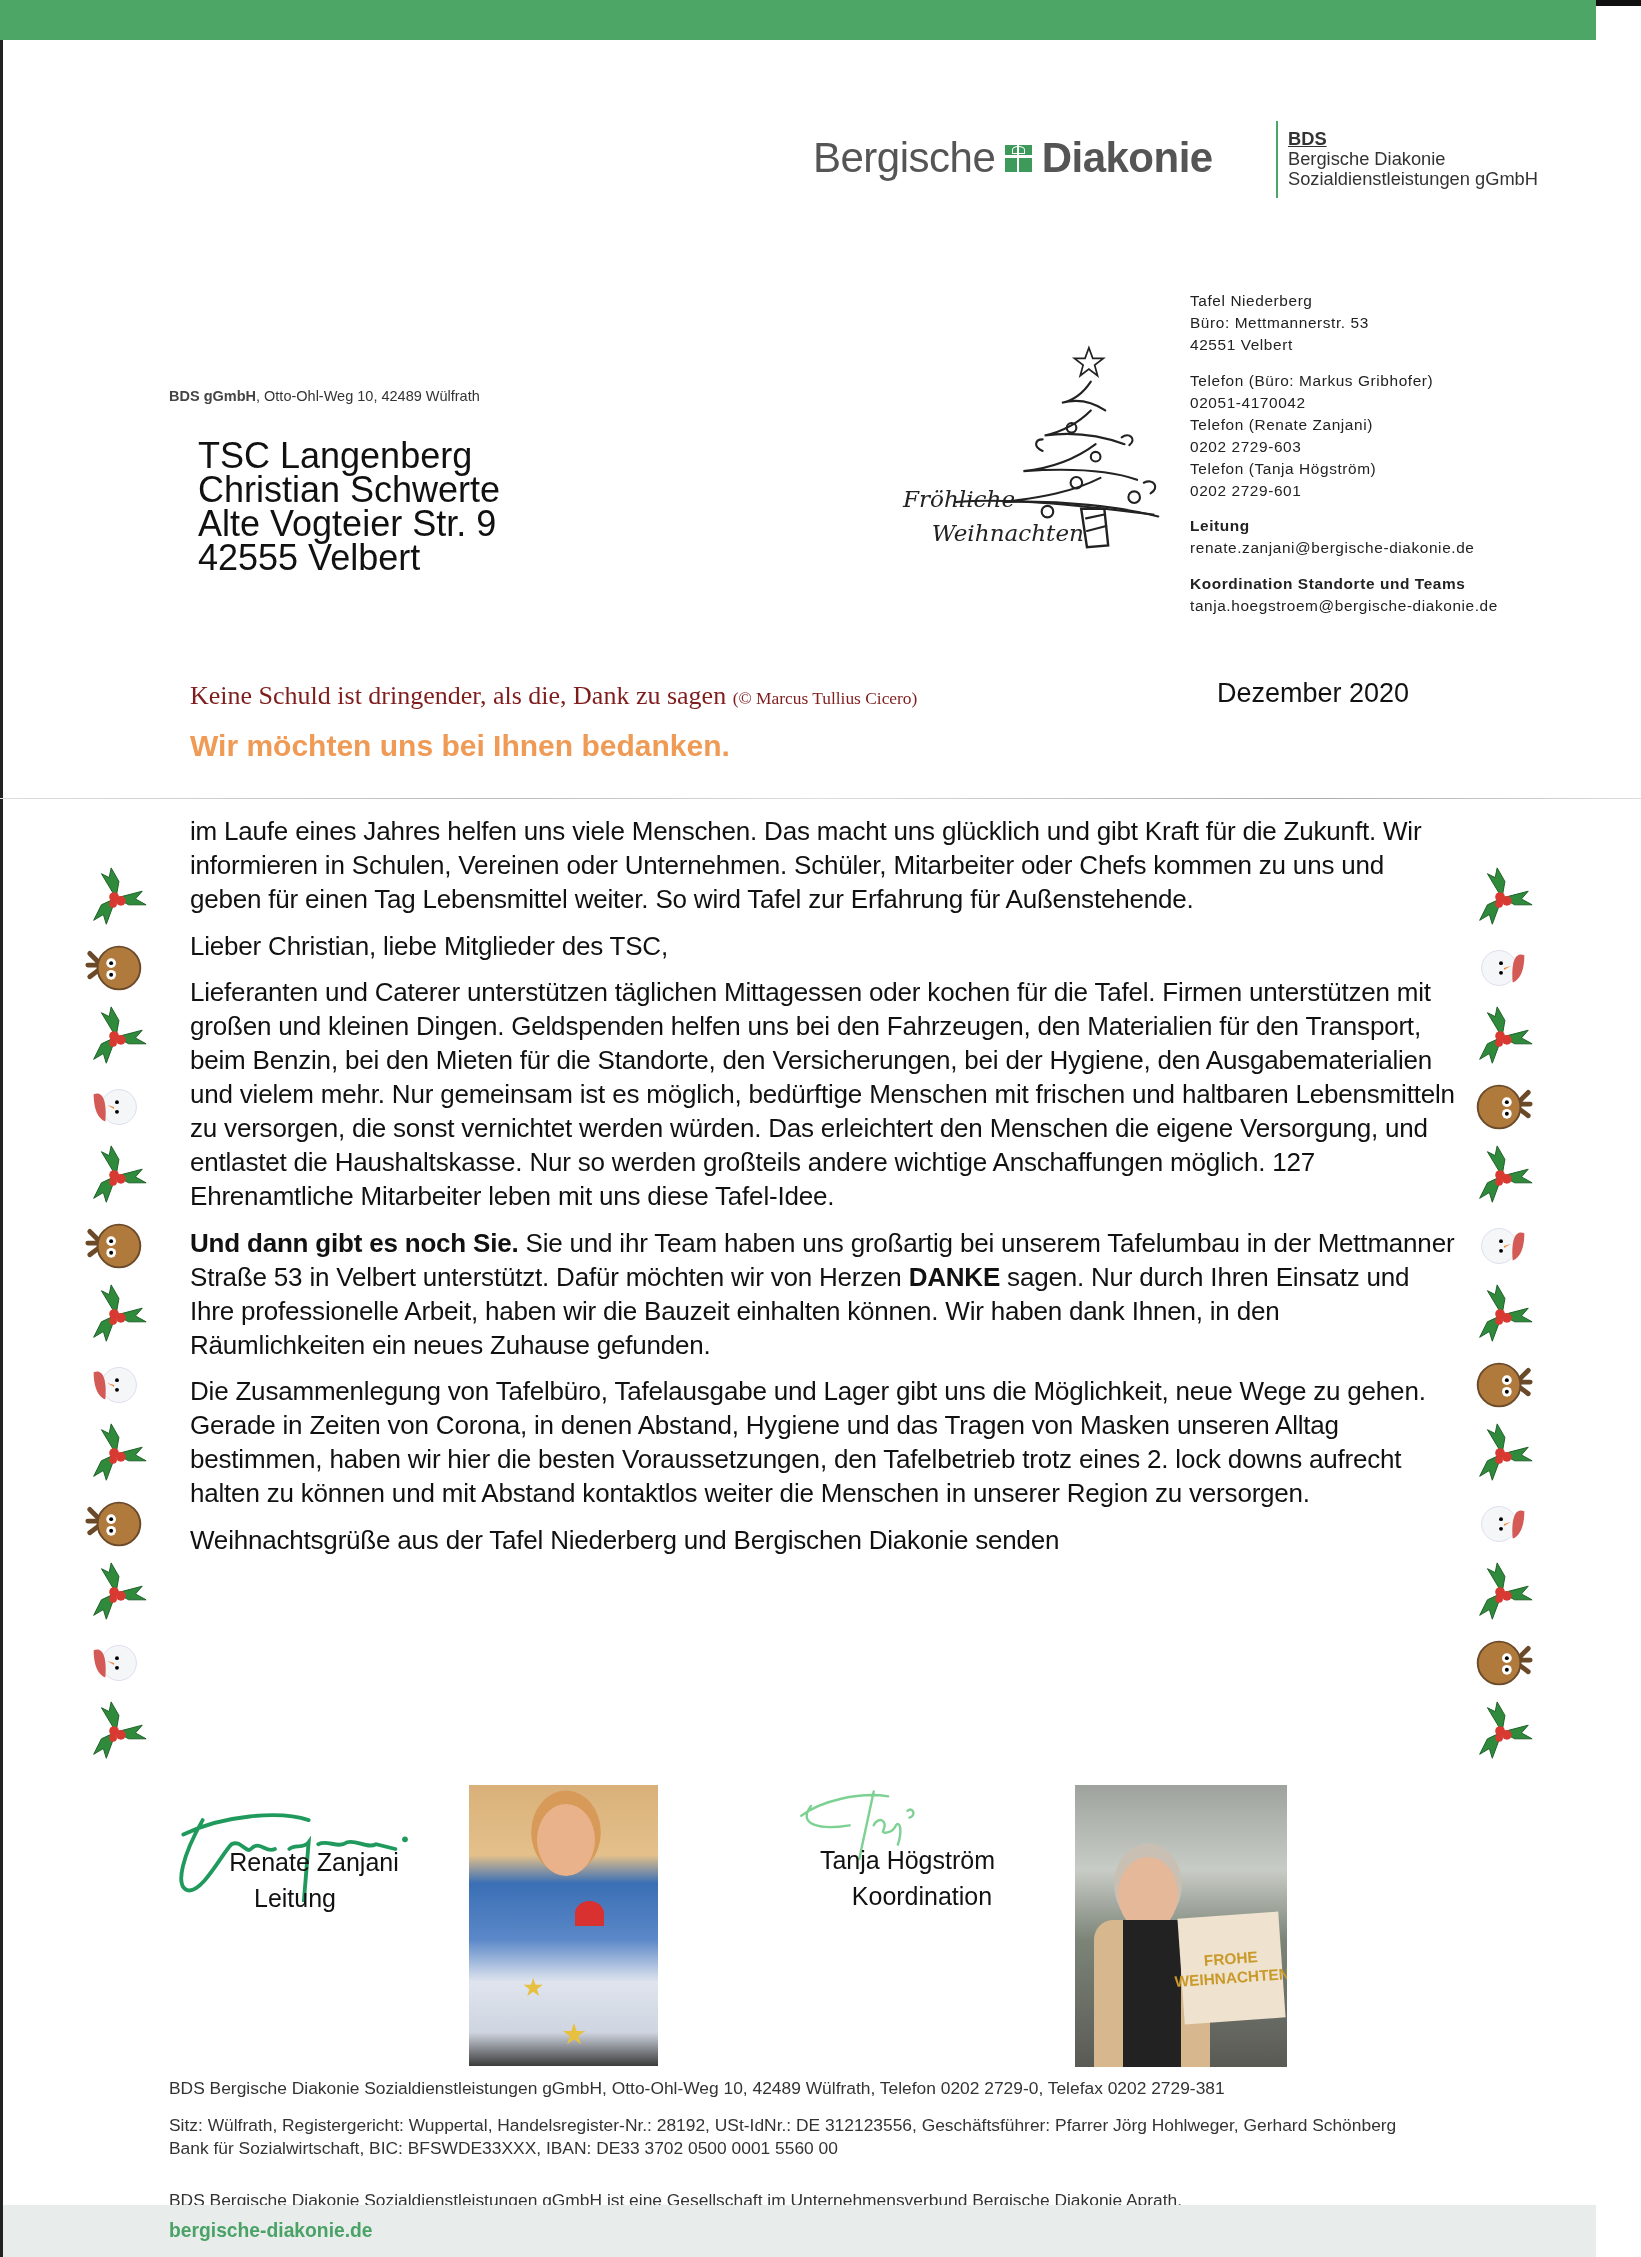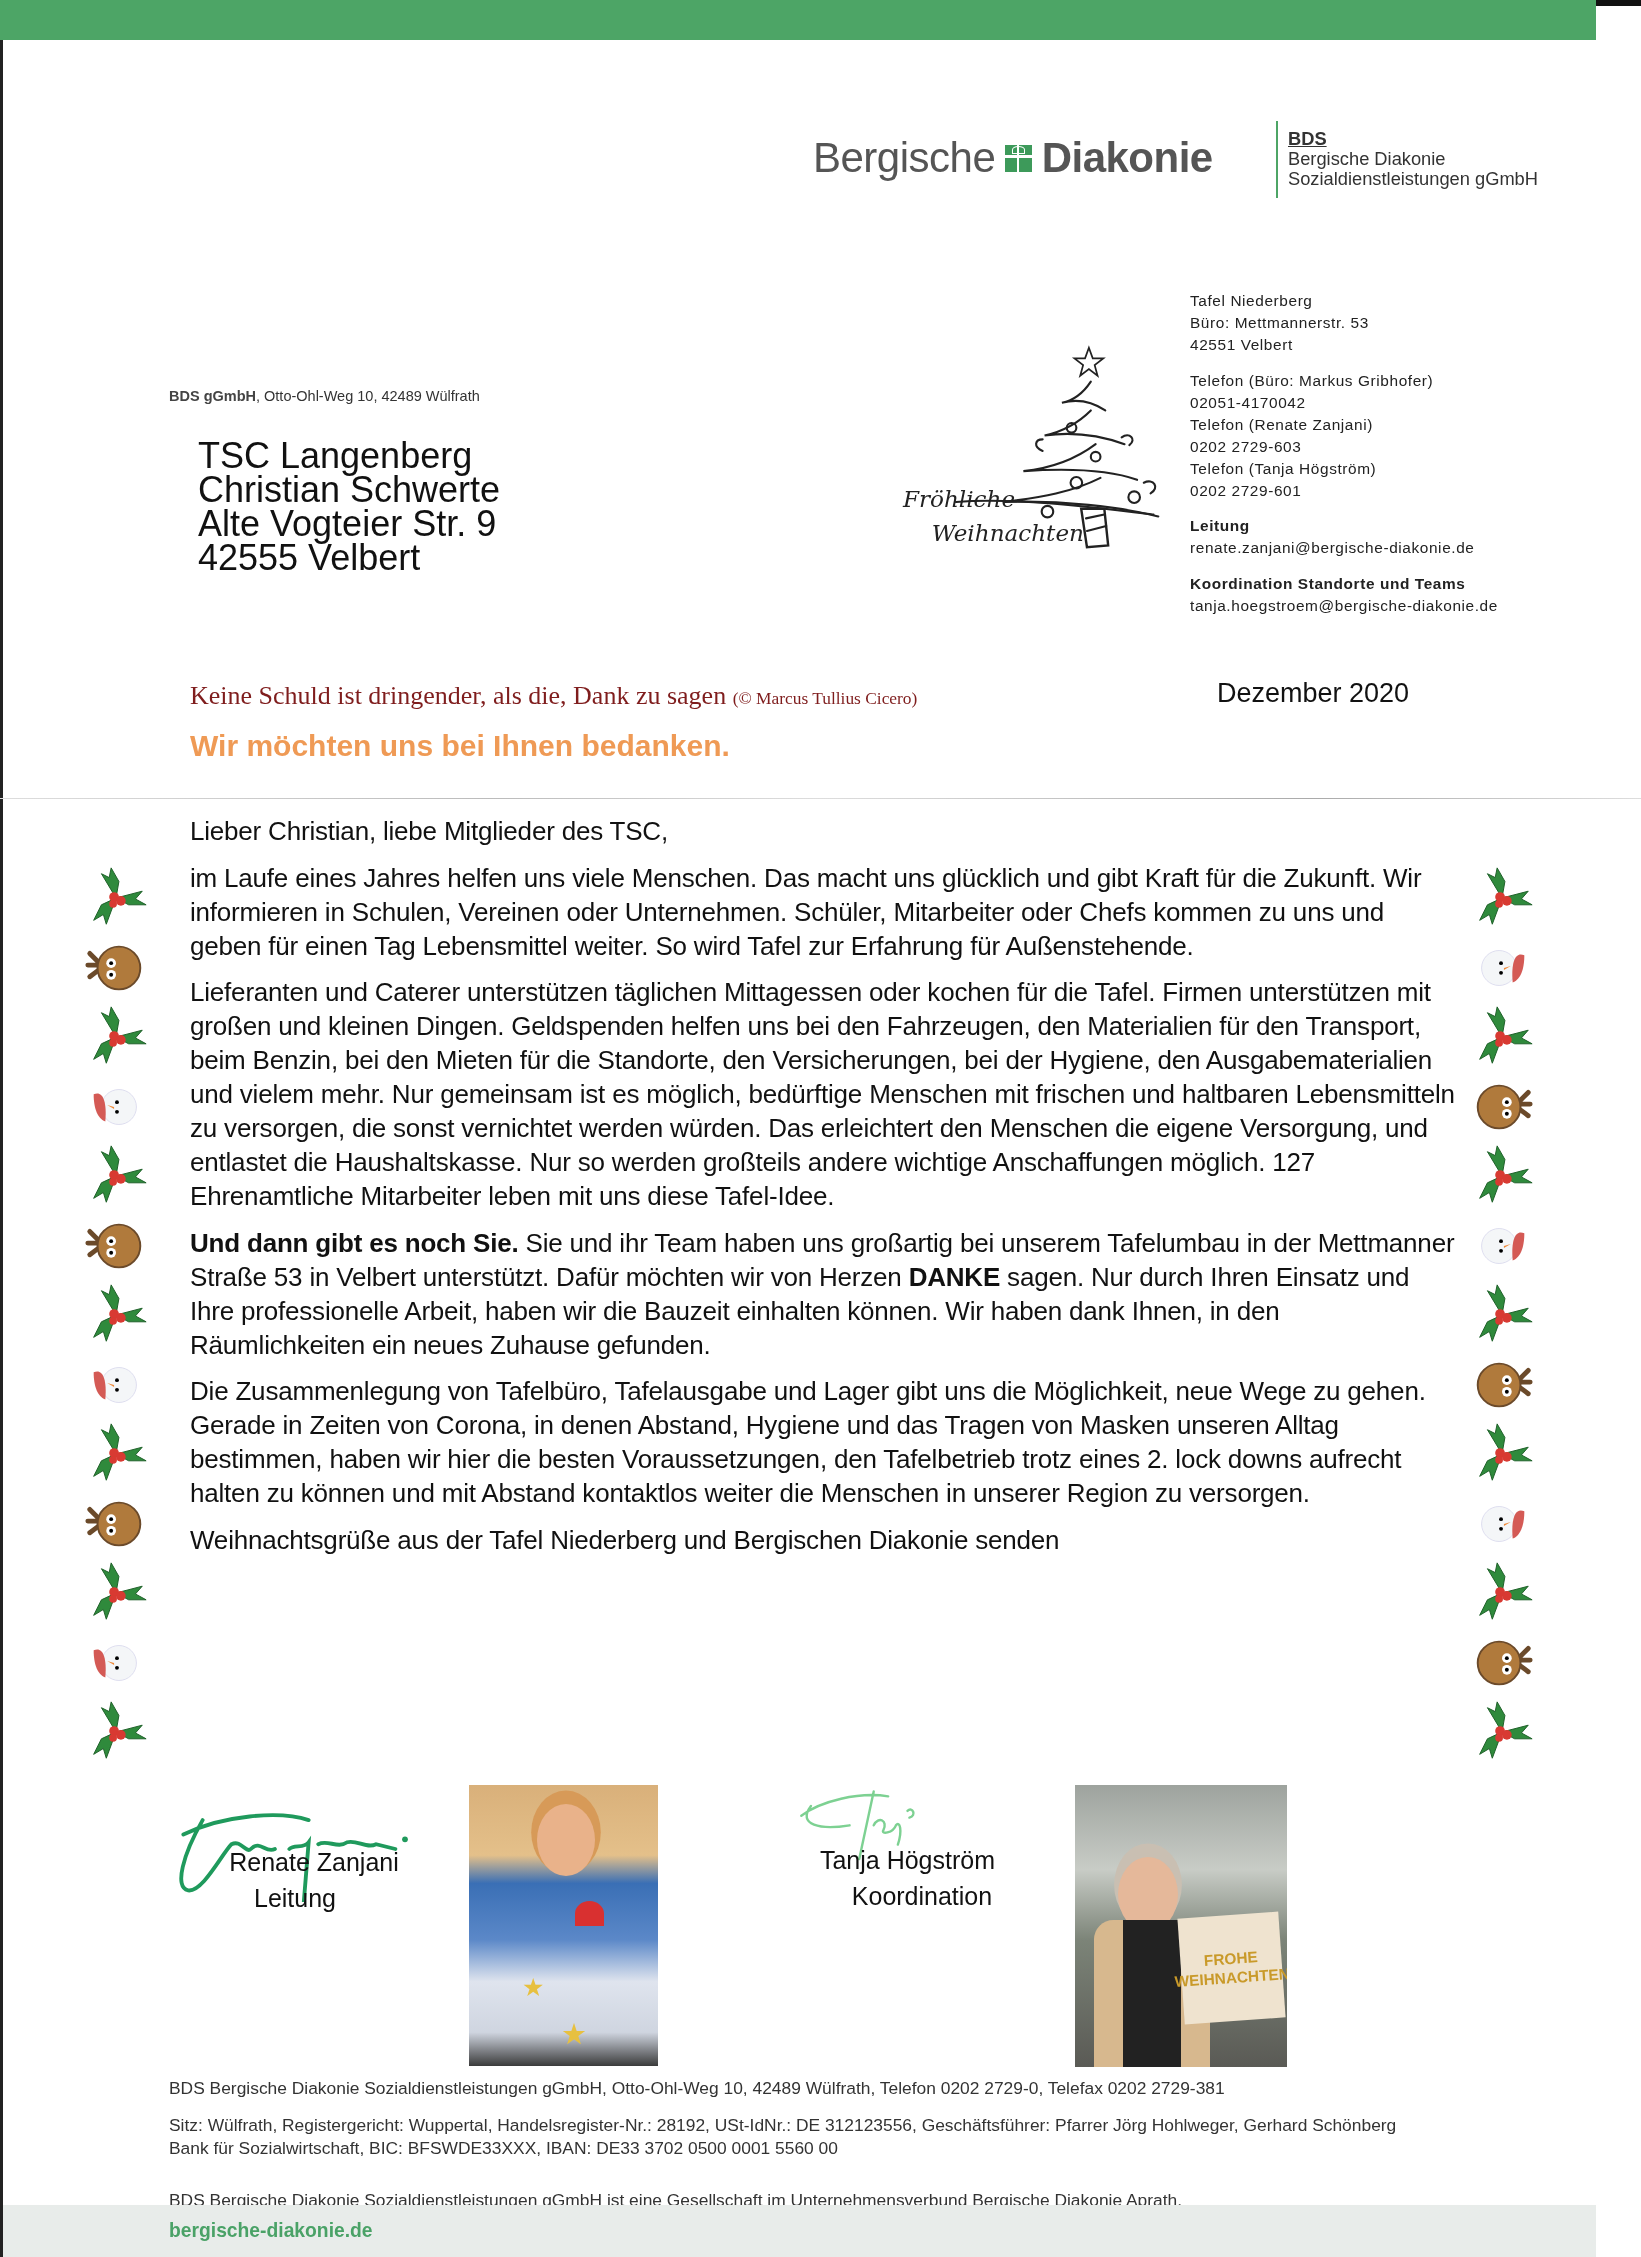--- a/index.html
+++ b/index.html
@@ -142,22 +142,22 @@
 
 <div class="abs quote">
   <span>Keine Schuld ist dringender, als die, Dank zu sagen </span><small>(© Marcus Tullius Cicero)</small>
 </div>
 <div class="abs date">Dezember 2020</div>
 <div class="abs headline">Wir möchten uns bei Ihnen bedanken.</div>
 
 <div class="abs fold"></div>
 
 <div class="abs body-text">
+  <p>im Laufe eines Jahres helfen uns viele Menschen. Das macht uns glücklich und gibt Kraft für die Zukunft.  Wir informieren in Schulen, Vereinen oder Unternehmen. Schüler, Mitarbeiter oder Chefs kommen zu uns und geben für einen Tag Lebensmittel weiter. So wird Tafel zur Erfahrung für Außenstehende.</p>
   <p>Lieber Christian, liebe Mitglieder des TSC,</p>
-  <p>im Laufe eines Jahres helfen uns viele Menschen. Das macht uns glücklich und gibt Kraft für die Zukunft.  Wir informieren in Schulen, Vereinen oder Unternehmen. Schüler, Mitarbeiter oder Chefs kommen zu uns und geben für einen Tag Lebensmittel weiter. So wird Tafel zur Erfahrung für Außenstehende.</p>
   <p>Lieferanten und Caterer unterstützen täglichen Mittagessen oder kochen für die Tafel. Firmen unterstützen mit großen und kleinen Dingen. Geldspenden helfen uns bei den Fahrzeugen, den Materialien für den Transport, beim Benzin, bei den Mieten für die Standorte, den Versicherungen, bei  der Hygiene, den Ausgabematerialien und vielem mehr. Nur gemeinsam ist es möglich, bedürftige Menschen mit frischen und haltbaren Lebensmitteln zu versorgen, die sonst vernichtet werden würden. Das erleichtert den Menschen die eigene Versorgung, und entlastet die Haushaltskasse. Nur so werden großteils andere wichtige Anschaffungen möglich. 127 Ehrenamtliche Mitarbeiter leben mit uns diese Tafel-Idee.</p>
   <p><b>Und dann gibt es noch Sie.</b><span> Sie und ihr Team haben uns großartig bei unserem Tafelumbau in der Mettmanner Straße 53 in Velbert unterstützt. Dafür möchten wir von Herzen </span><b>DANKE</b><span> sagen. Nur durch Ihren Einsatz und Ihre professionelle Arbeit, haben wir die Bauzeit einhalten können. Wir haben dank Ihnen, in den Räumlichkeiten ein neues Zuhause gefunden.</span></p>
   <p>Die Zusammenlegung von Tafelbüro, Tafelausgabe und Lager gibt uns die Möglichkeit, neue Wege zu gehen. Gerade in Zeiten von Corona, in denen Abstand, Hygiene und das Tragen von Masken unseren Alltag bestimmen, haben wir hier die besten Voraussetzungen, den Tafelbetrieb trotz eines 2. lock downs aufrecht halten zu können und mit Abstand kontaktlos weiter die Menschen in unserer Region zu versorgen.</p>
   <p>Weihnachtsgrüße aus der Tafel Niederberg und Bergischen Diakonie senden</p>
 </div>
 
 <div id="deco-left">
     <div class="abs deco" style="left: 82px; top: 864px;"><svg viewBox="0 0 70 70" width="68" height="68">
         <g fill="#2f8a3c" stroke="#1d5f27" stroke-width="1">
           <path d="M35,35 L20,10 L28,14 L30,4 L38,18 Z"></path>

